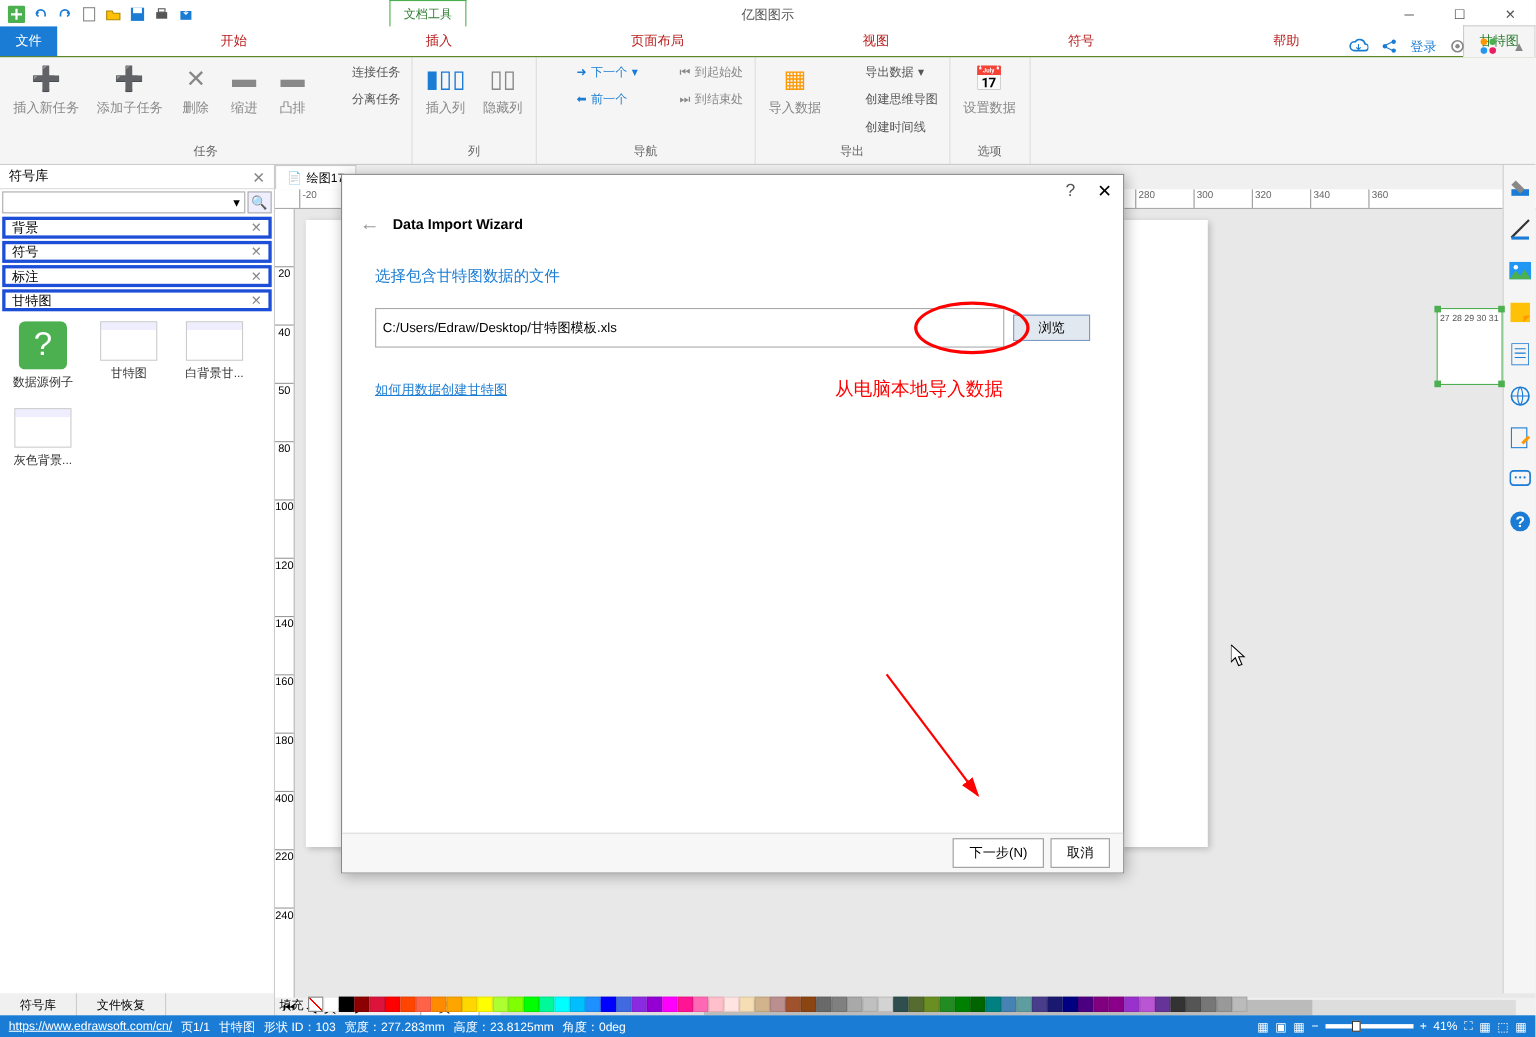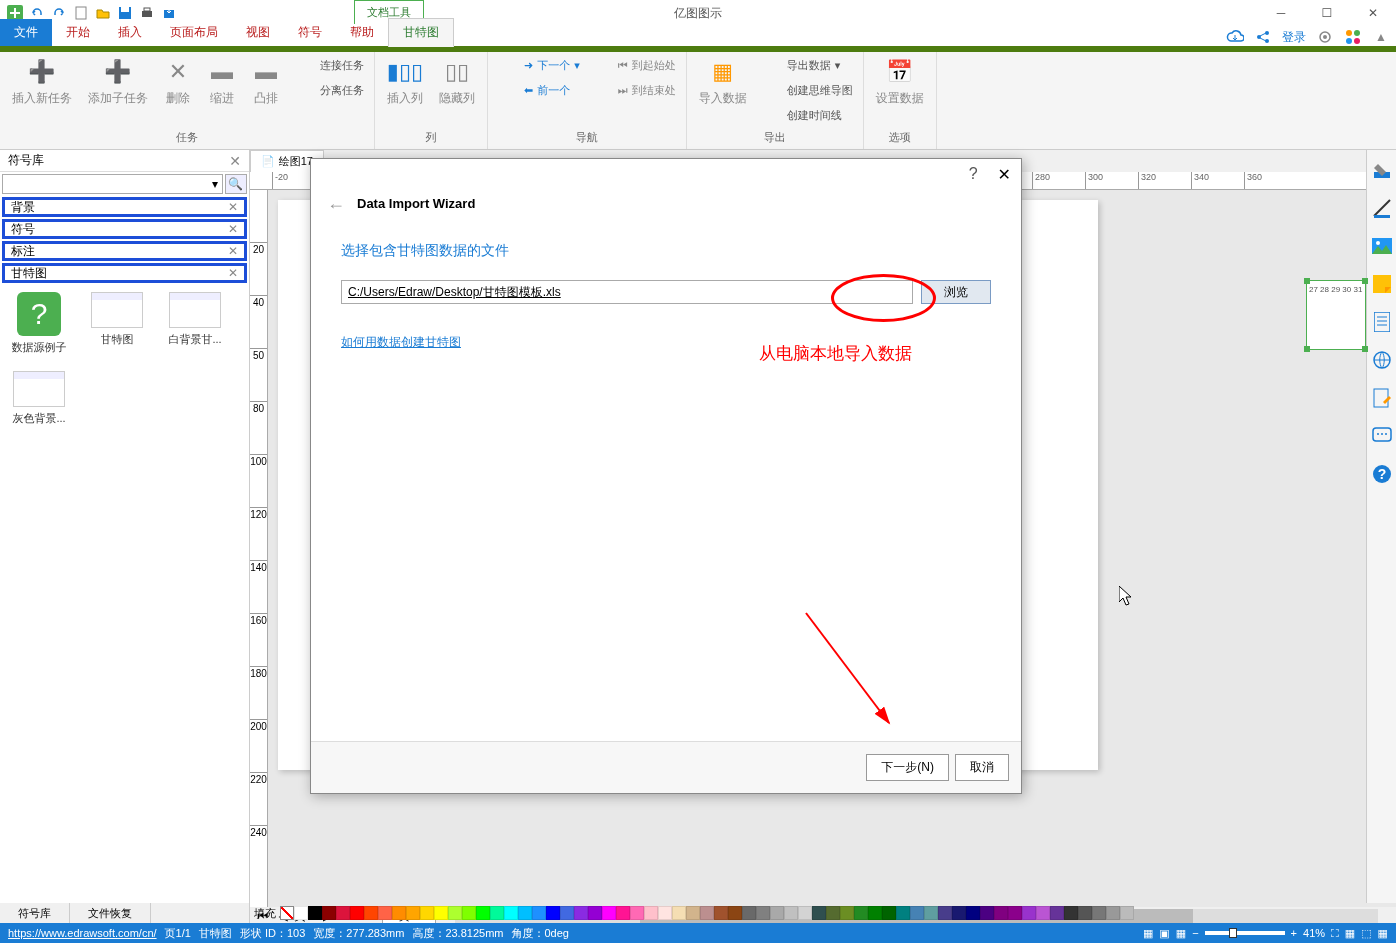--- a/index.html
+++ b/index.html
@@ -8,21 +8,21 @@
     
     .titlebar { height: 26px; background: #fff; display: flex; align-items: center; position: relative; }
     .qat { display: flex; gap: 4px; padding-left: 6px; }
     .qat-btn { width: 18px; height: 18px; display: flex; align-items: center; justify-content: center; cursor: pointer; }
     .doc-tools { position: absolute; left: 354px; top: 0; border: 1px solid #4caf50; border-bottom: none; padding: 4px 12px; color: #2e7d32; font-size: 11px; }
     .app-title { position: absolute; left: 50%; transform: translateX(-50%); font-size: 12px; color: #555; }
     .win-controls { position: absolute; right: 0; display: flex; }
     .win-btn { width: 46px; height: 26px; display: flex; align-items: center; justify-content: center; cursor: pointer; color: #555; }
     
     
-    .ribbon-tabs { height: 26px; background: #fff; display: flex; align-items: flex-end; border-bottom: 6px solid #4d7c0f; position: relative; }
+    .ribbon-tabs { height: 26px; background: #fff; display: flex; align-items: flex-end; border-bottom: 1px solid #4d7c0f; position: relative; justify-content: space-between; }
     .tab { padding: 5px 14px; cursor: pointer; font-size: 12px; color: #b91c1c; }
     .tab.file { background: #1a7cd4; color: #fff; }
     .tab.active { border: 1px solid #ccc; border-bottom: 1px solid #f5f5f5; background: #f5f5f5; margin-bottom: -1px; color: #2e7d32; }
     .tab-right { position: absolute; right: 6px; display: flex; gap: 10px; align-items: center; }
     .tab-icon { width: 18px; height: 18px; cursor: pointer; display: flex; align-items: center; justify-content: center; }
     .login-link { color: #1a7cd4; cursor: pointer; }
     
     
     .ribbon { height: 98px; background: #f5f5f5; border-bottom: 1px solid #ccc; display: flex; }
     .ribbon-group { border-right: 1px solid #ddd; padding: 4px 8px; display: flex; flex-direction: column; justify-content: space-between; }
@@ -95,26 +95,26 @@
     .modal-titlebar { height: 30px; display: flex; justify-content: flex-end; align-items: center; padding: 0 10px; gap: 20px; }
     .modal-help { font-size: 16px; cursor: pointer; color: #555; }
     .modal-close { font-size: 16px; cursor: pointer; }
     .modal-header-row { display: flex; align-items: center; padding: 4px 16px; gap: 12px; }
     .modal-back { font-size: 18px; color: #999; cursor: pointer; }
     .modal-title { font-size: 13px; font-weight: bold; }
     .modal-body { flex: 1; padding: 24px 30px; position: relative; }
     .modal-heading { color: #1a7cd4; font-size: 14px; margin-bottom: 20px; }
     .modal-desc { font-size: 12px; color: #333; margin-bottom: 14px; }
     .file-row { display: flex; gap: 8px; align-items: center; }
-    .file-input { flex: 1; height: 24px; border: 1px solid #aaa; padding: 0 6px; font-size: 12px; text-decoration: underline; }
+    .file-input { flex: 1; height: 36px; border: 1px solid #aaa; padding: 0 6px; font-size: 12px; }
     .browse-btn { width: 70px; height: 24px; background: #e1e8f0; border: 1px solid #7a9bc4; cursor: pointer; font-size: 12px; }
     .modal-link { display: inline-block; margin-top: 30px; color: #1a7cd4; text-decoration: underline; cursor: pointer; font-size: 12px; }
     .annotation-red { position: absolute; color: #ff0000; font-size: 17px; }
     .red-ellipse { position: absolute; border: 3px solid #ff0000; border-radius: 50%; pointer-events: none; }
-    .modal-footer { height: 52px; border-top: 1px solid #ddd; display: flex; justify-content: flex-end; align-items: center; padding: 0 12px; gap: 6px; background: #f7f7f7; }
+    .modal-footer { height: 36px; border-top: 1px solid #ddd; display: flex; justify-content: flex-end; align-items: center; padding: 0 12px; gap: 6px; background: #f7f7f7; }
     .modal-btn { padding: 4px 14px; border: 1px solid #999; background: #fff; cursor: pointer; font-size: 12px; }
     
     
     .gantt-peek { position: absolute; right: 30px; top: 280px; width: 60px; height: 70px; border: 1px solid #4caf50; background: #fff; z-index: 50; }
     .gantt-dates { padding: 4px 2px; font-size: 8px; color: #555; white-space: nowrap; }
     .gantt-handle { width: 6px; height: 6px; background: #4caf50; position: absolute; }
     
     .arrow-svg { position: absolute; pointer-events: none; }
     .cursor-svg { position: absolute; pointer-events: none; z-index: 200; }
   </style>
@@ -380,21 +380,21 @@
       <div class="ruler-v">
         <span class="ruler-vtick" style="top:52px">20</span>
         <span class="ruler-vtick" style="top:105px">40</span>
         <span class="ruler-vtick" style="top:158px">50</span>
         <span class="ruler-vtick" style="top:211px">80</span>
         <span class="ruler-vtick" style="top:264px">100</span>
         <span class="ruler-vtick" style="top:317px">120</span>
         <span class="ruler-vtick" style="top:370px">140</span>
         <span class="ruler-vtick" style="top:423px">160</span>
         <span class="ruler-vtick" style="top:476px">180</span>
-        <span class="ruler-vtick" style="top:529px">200</span>
+        <span class="ruler-vtick" style="top:529px">400</span>
         <span class="ruler-vtick" style="top:582px">220</span>
         <span class="ruler-vtick" style="top:635px">240</span>
       </div>
       <div class="canvas-scroll">
         <div class="paper"></div>
       </div>
     </div>
     <div class="canvas-scrollbar-h">
       <div class="page-nav">
         <div class="page-nav-btn">⏮</div>

